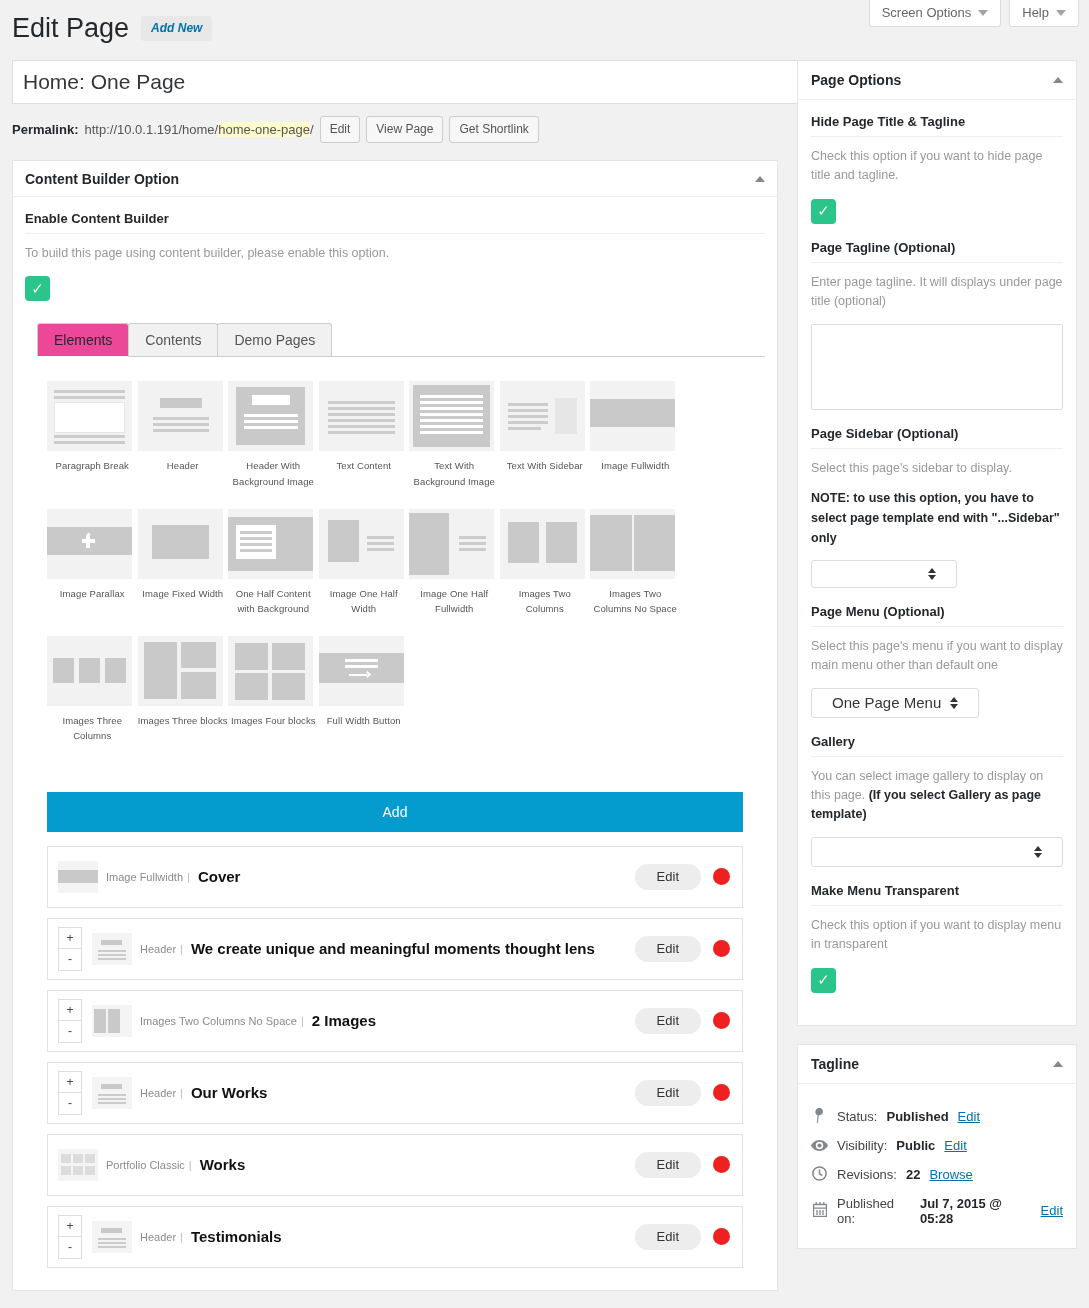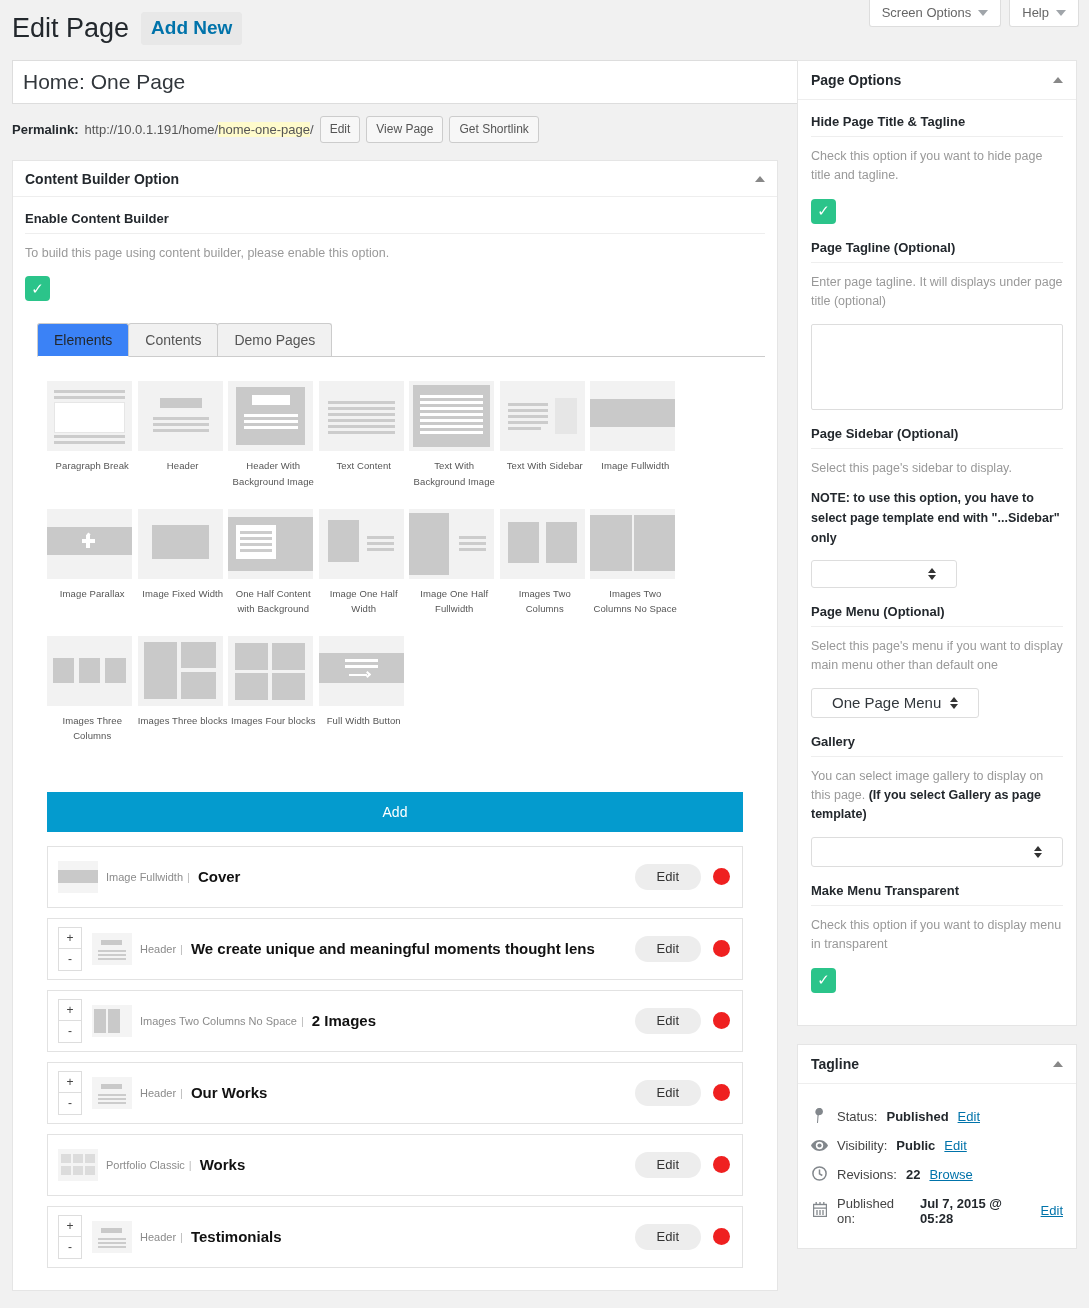--- a/index.html
+++ b/index.html
@@ -34,23 +34,23 @@
   }
 
   .title-row {
     position: absolute; left: 12px; top: 12px;
     display: flex; align-items: center; gap: 12px;
   }
   .page-title {
     font-size: 27px; font-weight: 400; color: #23282d; line-height: 1.2;
   }
   .add-new {
-    font-size: 19px; font-weight: bold; color: #0073aa;
+    font-size: 12px; font-weight: bold; color: #0073aa;
     background: #e8e8e8; border: 1px solid #e8e8e8;
-    border-radius: 3px; padding: 4px 9px 5px 9px;
+    border-radius: 3px; padding: 4px 9px 5px 9px; font-style: italic;
   }
 
   
   .main-col { position: absolute; left: 12px; top: 60px; width: 766px; }
   .side-col { position: absolute; left: 797px; top: 60px; width: 280px; }
 
   .title-input {
     width: 876px; height: 44px;
     background: #fff; border: 1px solid #ddd;
     font-size: 21px; color: #32373c;
@@ -98,21 +98,21 @@
     color: #fff; font-size: 15px; margin-top: 13px;
   }
 
   
   .tabs { display: flex; margin: 22px 0 0 12px; border-bottom: 1px solid #ccc; }
   .tab {
     font-size: 14px; color: #555; padding: 8px 16px 8px 16px;
     background: #f1f1f1; border: 1px solid #ccc; border-bottom: none;
     margin-right: -1px; border-radius: 3px 3px 0 0;
   }
-  .tab.active { background: #3b82f6; color: #23282d; border-bottom: 1px solid #fff; margin-bottom: -1px; }
+  .tab.active { background: #ec4899; color: #23282d; border-bottom: 1px solid #fff; margin-bottom: -1px; }
 
   
   .el-grid {
     display: flex; flex-wrap: wrap; padding: 24px 8px 10px 22px;
   }
   .el-item { width: 90.5px; margin-bottom: 20px; }
   .el-thumb {
     width: 85px; height: 70px; background: #f2f2f2;
     position: relative; overflow: hidden;
   }

